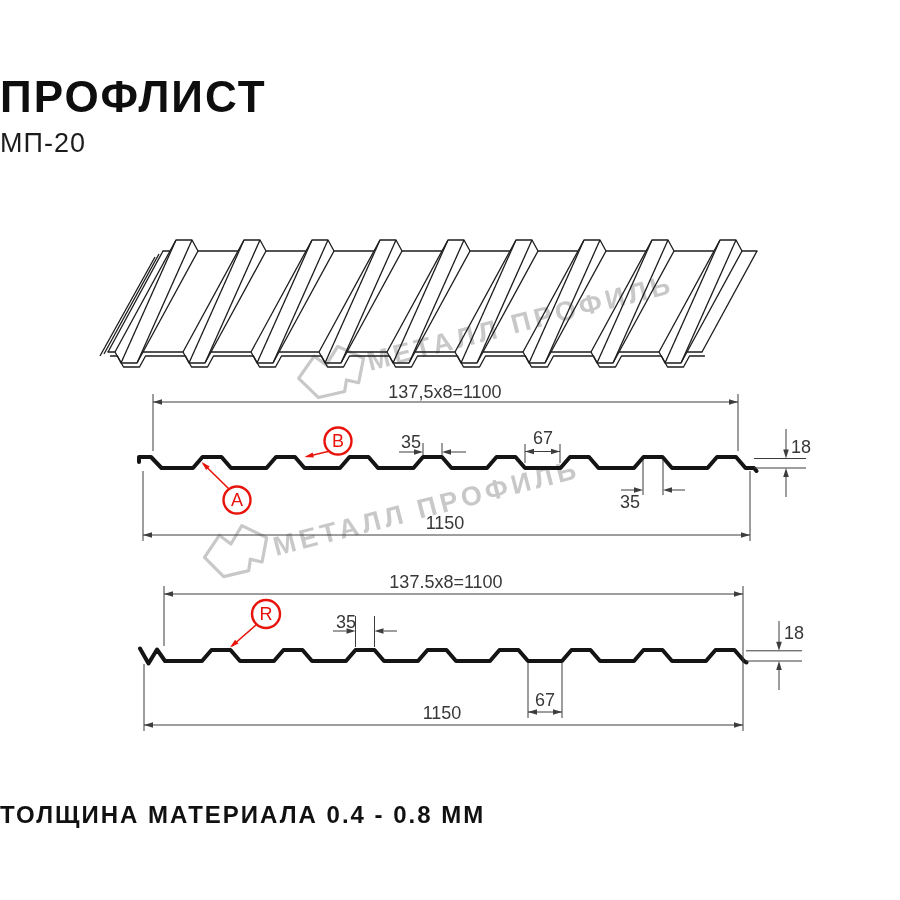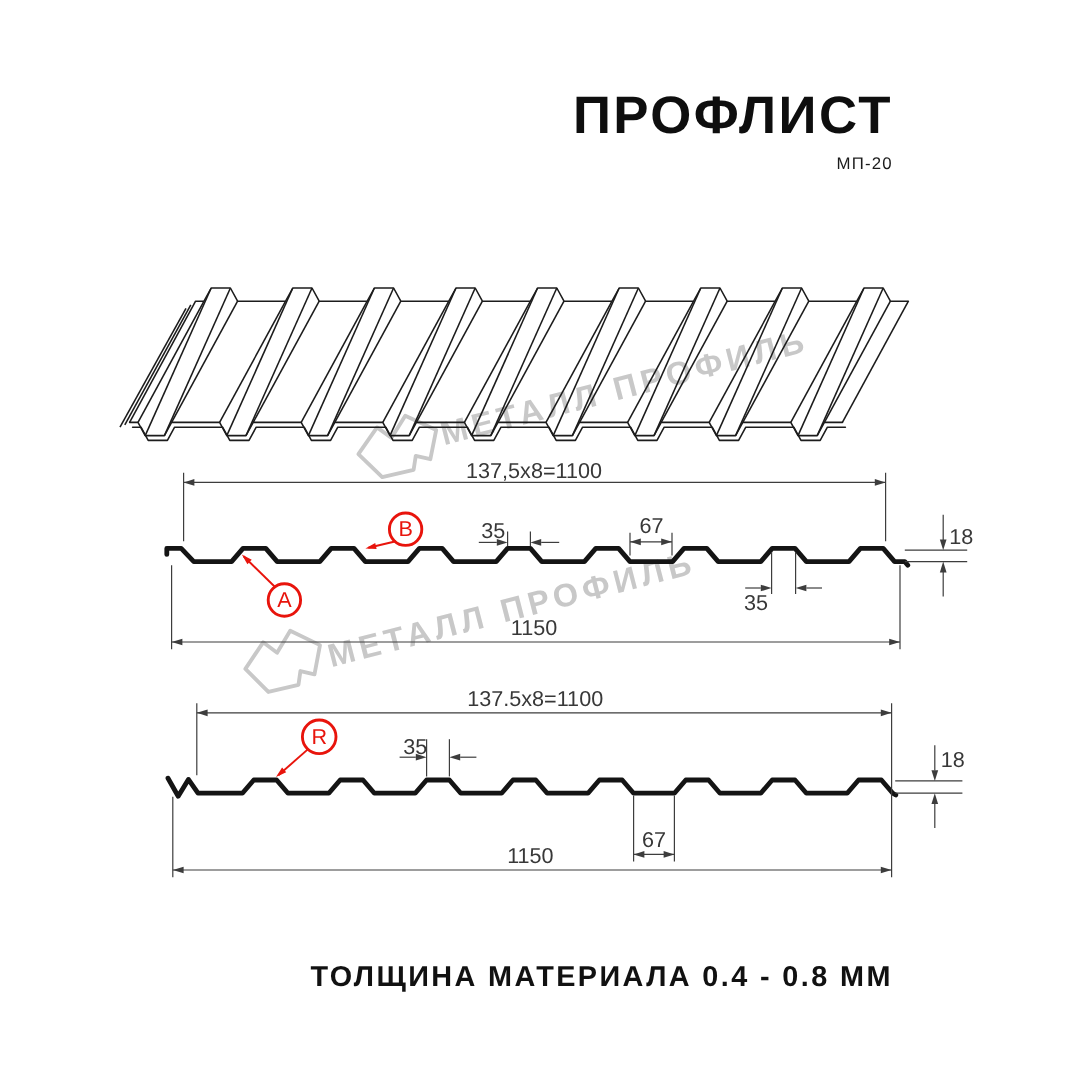--- a/index.html
+++ b/index.html
@@ -1,21 +1,21 @@
 <!DOCTYPE html>
 <html><head>
 <meta charset="utf-8">
 <style>
   html,body{margin:0;padding:0;background:#ffffff;}
   #stage{position:relative;width:900px;height:900px;background:#ffffff;overflow:hidden;
          font-family:"Liberation Sans","DejaVu Sans",sans-serif;}
   #canvas{position:absolute;left:0;top:0;width:900px;height:900px;}
-  .htext{position:absolute;left:0;width:744px;text-align:right;color:#0e0e0e;}
+  .htext{position:absolute;left:0;width:744px;text-align:left;color:#0e0e0e;}
   #title{top:72px;font-size:44px;font-weight:700;letter-spacing:2px;}
-  #subtitle{top:128px;font-size:14px;font-weight:400;letter-spacing:1px;color:#1c1c1c;}
+  #subtitle{top:128px;font-size:27px;font-weight:400;letter-spacing:1px;color:#1c1c1c;}
   #footer{top:801px;font-size:24px;font-weight:700;letter-spacing:2px;color:#111;}
   .dim{font-family:"Liberation Sans","DejaVu Sans",sans-serif;font-size:18px;fill:#383838;}
   .redlbl{font-family:"Liberation Sans","DejaVu Sans",sans-serif;font-size:18px;fill:#e8140c;}
   .wmtext{font-family:"Liberation Sans","DejaVu Sans",sans-serif;font-size:27px;font-weight:700;
           letter-spacing:4px;fill:#c8c8c8;}
   .wmlogo{stroke:#c8c8c8;stroke-width:3.2;fill:none;stroke-linejoin:round;vector-effect:non-scaling-stroke;}
 </style>
 </head>
 <body>
 

